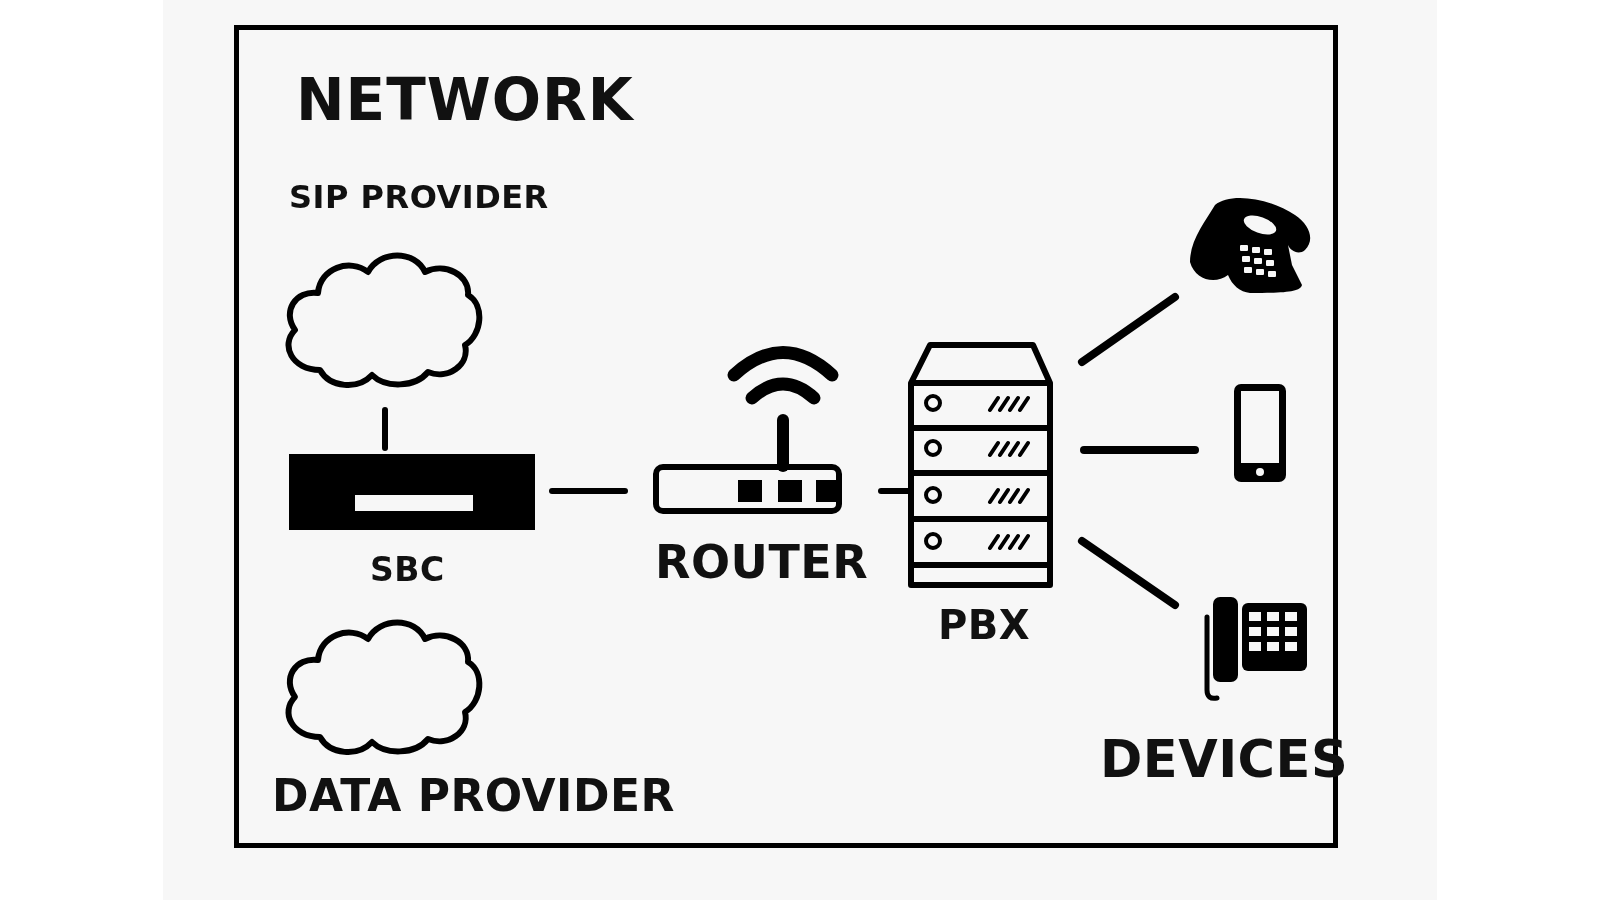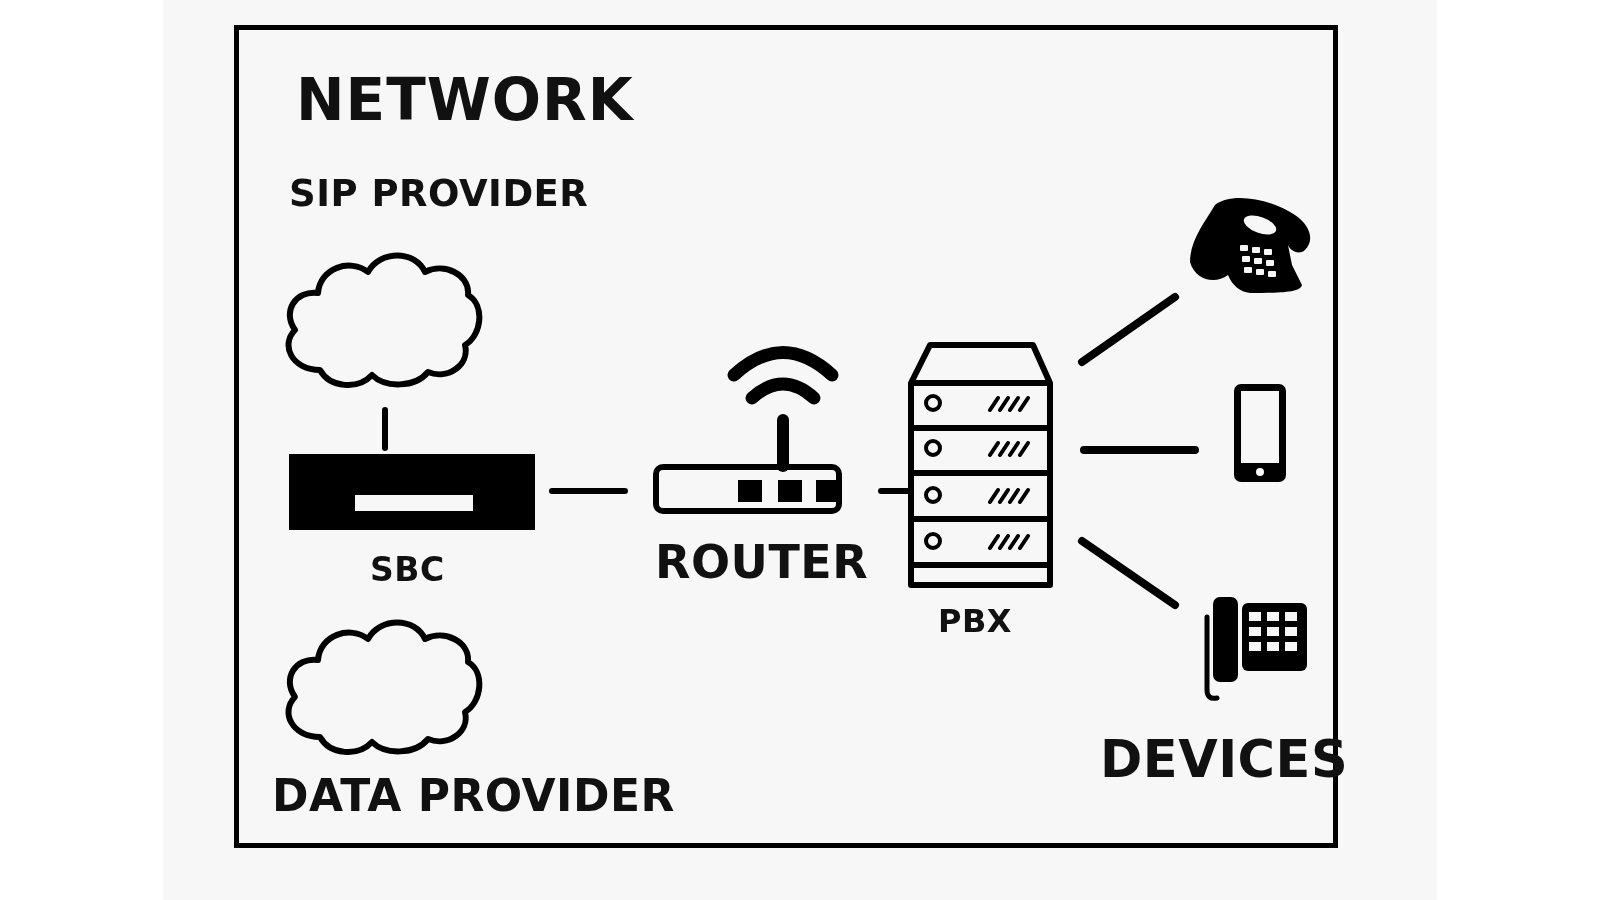--- a/index.html
+++ b/index.html
@@ -1,24 +1,24 @@
 <!DOCTYPE html>
 <html><head>
 <meta charset="utf-8">
 <style>
   html, body { margin:0; padding:0; background:#ffffff; }
   body { width:1600px; height:900px; position:relative; overflow:hidden; font-family:"DejaVu Sans", sans-serif; }
   .panel { position:absolute; left:163px; top:0; width:1274px; height:900px; background:#f7f7f7; }
   .frame { position:absolute; left:234px; top:25px; width:1094px; height:813px; border:5px solid #000; box-sizing:content-box; }
   .lbl { position:absolute; color:#111; font-weight:bold; white-space:nowrap; letter-spacing:0.5px;text-align:right; }
   .title { left:296px; top:66px; font-size:58px; letter-spacing:1px; }
-  .sip { left:289px; top:172px; font-size:37px; }
+  .sip { left:289px; top:178px; font-size:32px; }
   .sbc { left:370px; top:550px; font-size:33px; }
   .router { left:655px; top:535px; font-size:46px; }
-  .pbx { left:938px; top:602px; font-size:32px; }
+  .pbx { left:938px; top:602px; font-size:40px; }
   .dataprov { left:272px; top:770px; font-size:44px; }
   .devices { left:1100px; top:730px; font-size:51px; }
   svg.diagram { position:absolute; left:0; top:0; }
 </style>
 </head>
 <body>
 
 <div class="panel"></div>
 <div class="frame"></div>
 

